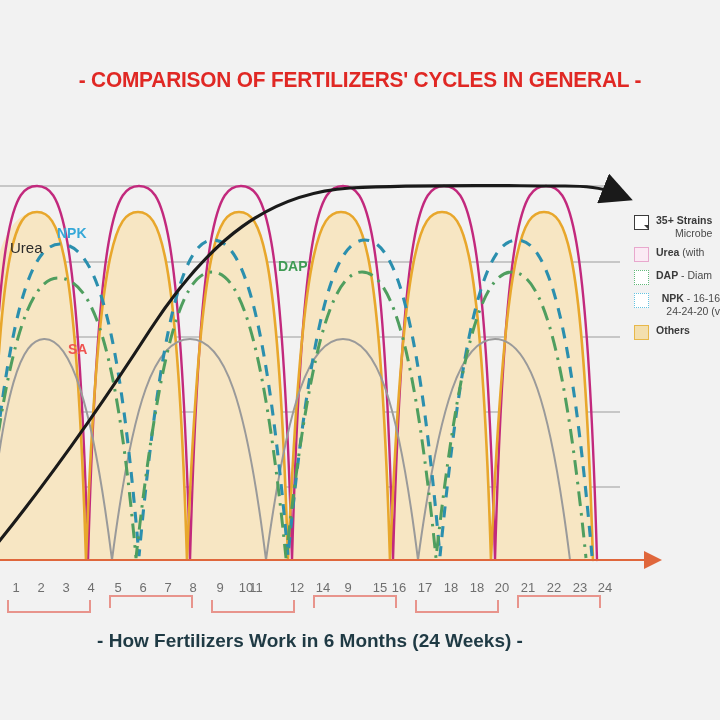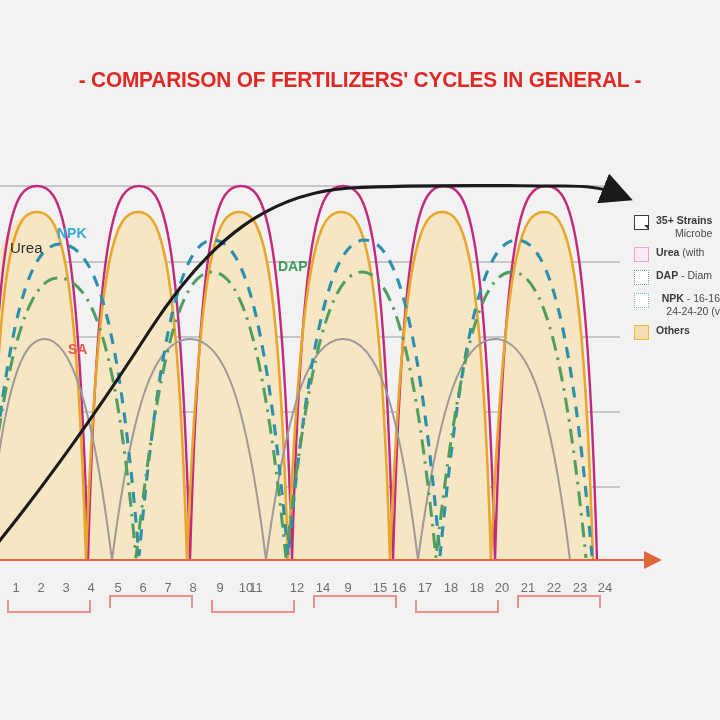--- a/index.html
+++ b/index.html
@@ -182,20 +182,21 @@
     <div class="week" style="left:425px">17</div>
     <div class="week" style="left:451px">18</div>
     <div class="week" style="left:477px">18</div>
     <div class="week" style="left:502px">20</div>
     <div class="week" style="left:528px">21</div>
     <div class="week" style="left:554px">22</div>
     <div class="week" style="left:580px">23</div>
     <div class="week" style="left:605px">24</div>
   </div>
 
+  <div class="caption">- How Fertilizers Work in 6 Months (24 Weeks) -</div>
 
   <div class="legend">
 
     <div class="leg-row">
       <span class="swatch sw-microbe"></span>
       <span class="leg-txt"><b>35+ Strains</b><br><span>Microbe</span></span>
     </div>
 
     <div class="leg-row">
       <span class="swatch sw-urea"></span>

